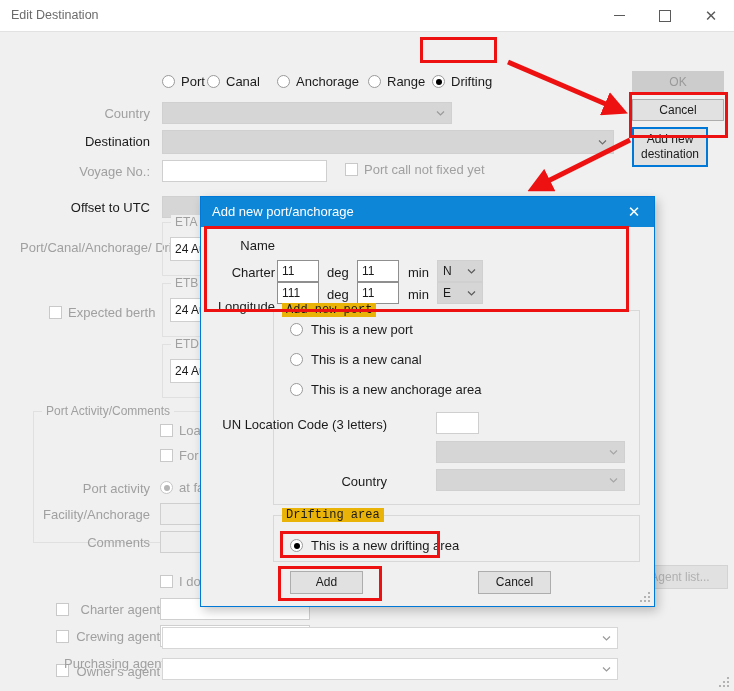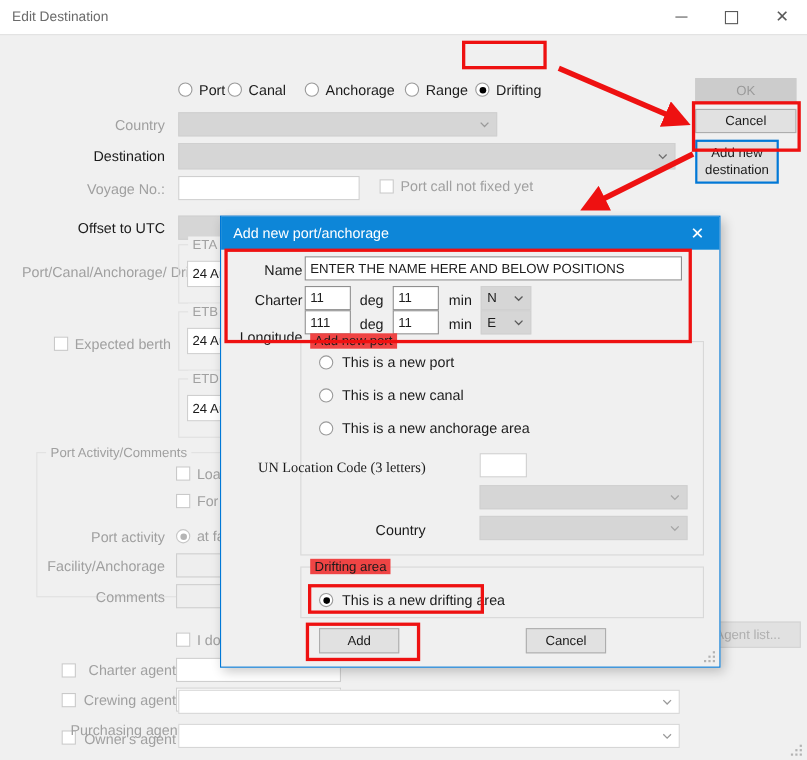--- a/index.html
+++ b/index.html
@@ -98,21 +98,21 @@
   .btn.hi { border: 2px solid #0078d7; }
 
   .group {
     position: absolute; border: 1px solid #e0e0e0; box-sizing: border-box;
   }
   .group > .gtitle {
     position: absolute; top: -8px; left: 8px; background: #f0f0f0;
     padding: 0 4px; font-size: 12px; color: #a0a0a0; white-space: nowrap;
   }
   .group.dlg { border-color: #d8d8d8; }
-  .group.dlg > .gtitle { background: #ef4444; color: #1b1b1b; }
+  .group.dlg > .gtitle { background: #eab308; color: #1b1b1b; font-family: Liberation Mono, monospace; }
 
   
   #dlg {
     position: absolute; left: 200px; top: 196px; width: 455px; height: 411px;
     background: #f0f0f0; border: 1px solid #0078d7;
     box-shadow: 3px 4px 10px rgba(0,0,0,0.22);
     box-sizing: border-box;
   }
   #dlg .dlg-title {
     position: absolute; left: 0; top: 0; width: 453px; height: 30px;
@@ -314,23 +314,20 @@
     </div>
   </div>
 
   <div id="dlg">
     <div class="dlg-title">
       <span class="t">Add new port/anchorage</span>
       <span class="dlg-close">✕</span>
     </div>
 
     <div class="lbl dark right" style="left:8px; top:41px; width:66px;">Name</div>
-    <div class="tbox active" style="left:76px; top:36px; width:343px; height:22px;">
-      <span class="val">ENTER THE NAME HERE AND BELOW POSITIONS</span>
-    </div>
 
     <div class="lbl dark right" style="left:8px; top:68px; width:66px;">Charter</div>
     <div class="tbox active" style="left:76px; top:63px; width:42px; height:22px;">
       <span class="val">11</span>
     </div>
     <div class="lbl dark" style="left:126px; top:68px;">deg</div>
     <div class="tbox active" style="left:156px; top:63px; width:42px; height:22px;">
       <span class="val">11</span>
     </div>
     <div class="lbl dark" style="left:207px; top:68px;">min</div>
@@ -367,21 +364,21 @@
 
     <div class="radio" style="left:89px; top:126px;"></div>
     <div class="lbl dark" style="left:110px; top:125px;">This is a new port</div>
 
     <div class="radio" style="left:89px; top:156px;"></div>
     <div class="lbl dark" style="left:110px; top:155px;">This is a new canal</div>
 
     <div class="radio" style="left:89px; top:186px;"></div>
     <div class="lbl dark" style="left:110px; top:185px;">This is a new anchorage area</div>
 
-    <div class="lbl dark right" style="left:20px; top:220px; width:166px;font-family:Liberation Serif, serif;">UN Location Code (3 letters)</div>
+    <div class="lbl dark right" style="left:20px; top:220px; width:166px;">UN Location Code (3 letters)</div>
     <div class="tbox" style="left:235px; top:215px; width:43px; height:22px;">
       <span class="val"></span>
     </div>
 
     <div class="combo" style="left:235px; top:244px; width:189px; height:22px;">
       <span class="val"></span>
       <span class="arr">
         <svg class="chev" width="9" height="9" viewBox="0 0 9 9">
             <path d="M1 3 L4.5 6.5 L8 3" fill="none" stroke="#a6a6a6" stroke-width="1.2"></path>
           </svg>

